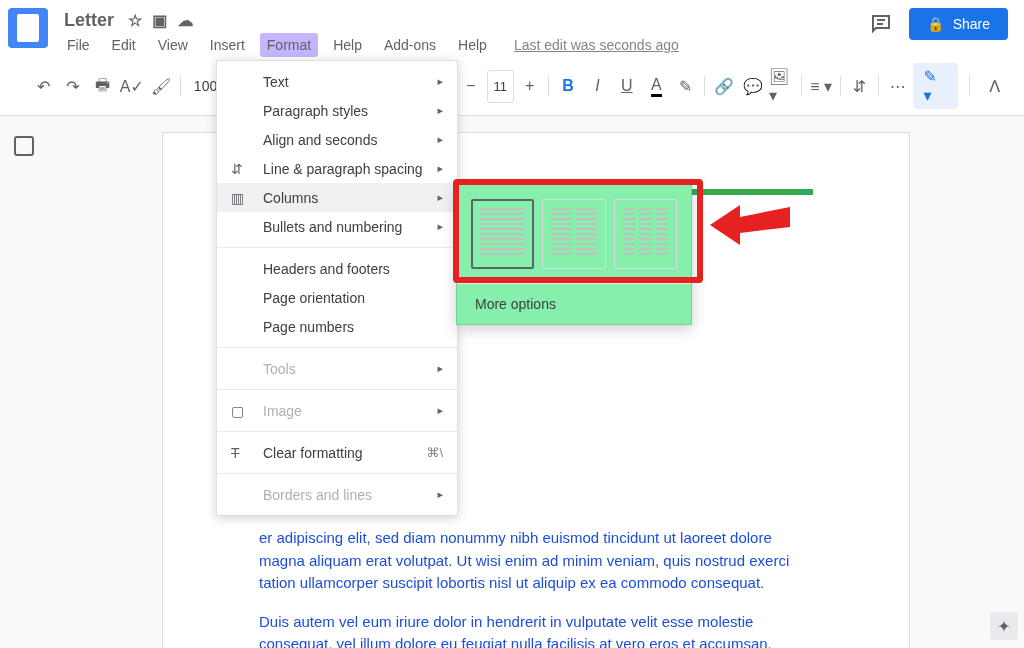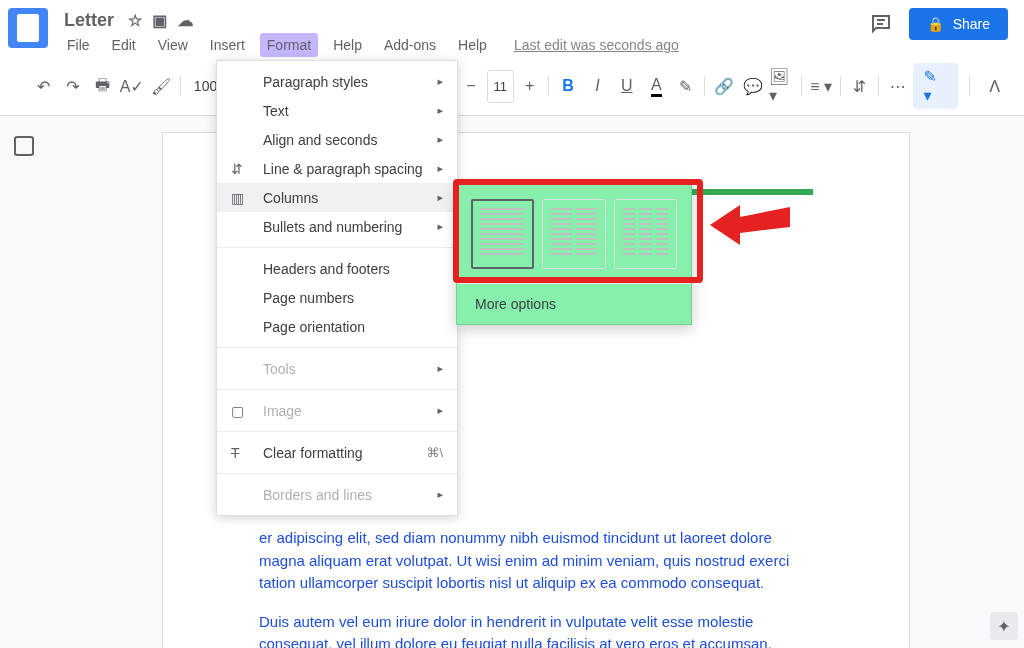--- a/index.html
+++ b/index.html
@@ -141,48 +141,48 @@
   <div class="page">
     <div class="page-bar"></div>
     <div style="height:320px"></div>
     <p class="body-text">er adipiscing elit, sed diam nonummy nibh euismod tincidunt ut laoreet dolore magna aliquam erat volutpat. Ut wisi enim ad minim veniam, quis nostrud exerci tation ullamcorper suscipit lobortis nisl ut aliquip ex ea commodo consequat.</p>
     <p class="body-text last">Duis autem vel eum iriure dolor in hendrerit in vulputate velit esse molestie consequat, vel illum dolore eu feugiat nulla facilisis at vero eros et accumsan.</p>
   </div>
 </div>
 
 <div class="dropdown">
   <div class="dd-item has-sub">
+      <span>Text</span>
+    </div>
+  <div class="dd-item has-sub">
       <span>Paragraph styles</span>
-    </div>
-  <div class="dd-item has-sub">
-      <span>Text</span>
     </div>
   <div class="dd-item has-sub">
       <span>Align and seconds</span>
     </div>
   <div class="dd-item has-sub">
       <span class="pre-icon">⇵</span>
       <span>Line &amp; paragraph spacing</span>
     </div>
   <div class="dd-item has-sub highlighted">
       <span class="pre-icon">▥</span>
       <span>Columns</span>
     </div>
   <div class="dd-item has-sub">
       <span>Bullets and numbering</span>
     </div>
   <div class="dd-sep"></div>
   <div class="dd-item">
       <span>Headers and footers</span>
     </div>
   <div class="dd-item">
+      <span>Page orientation</span>
+    </div>
+  <div class="dd-item">
       <span>Page numbers</span>
-    </div>
-  <div class="dd-item">
-      <span>Page orientation</span>
     </div>
   <div class="dd-sep"></div>
   <div class="dd-item has-sub disabled">
       <span>Tools</span>
     </div>
   <div class="dd-sep"></div>
   <div class="dd-item has-sub disabled">
       <span class="pre-icon">▢</span>
       <span>Image</span>
     </div>

